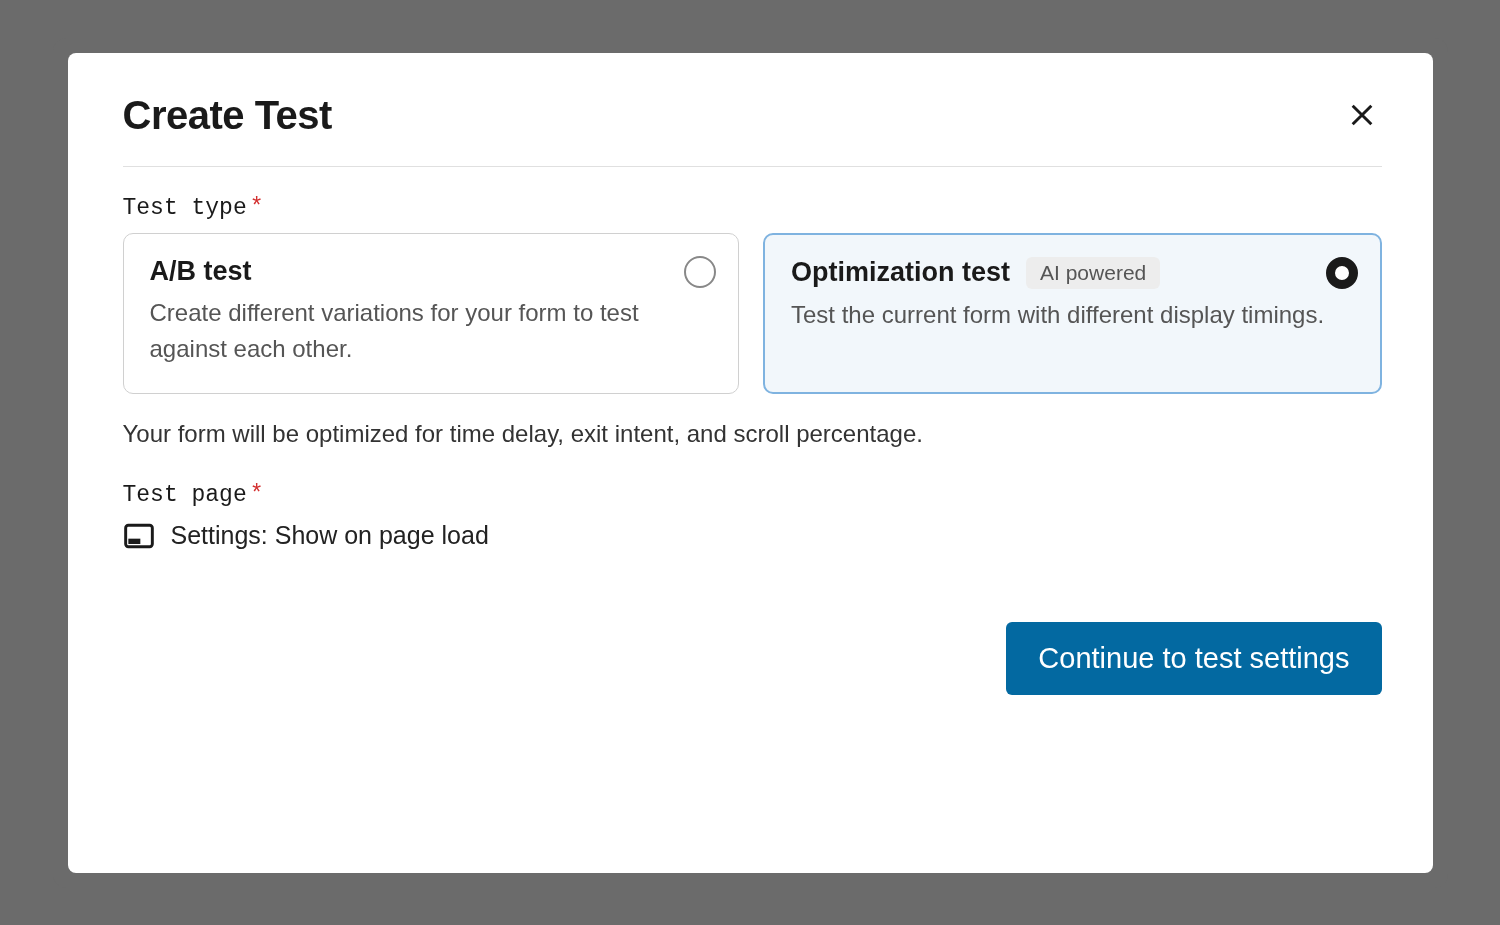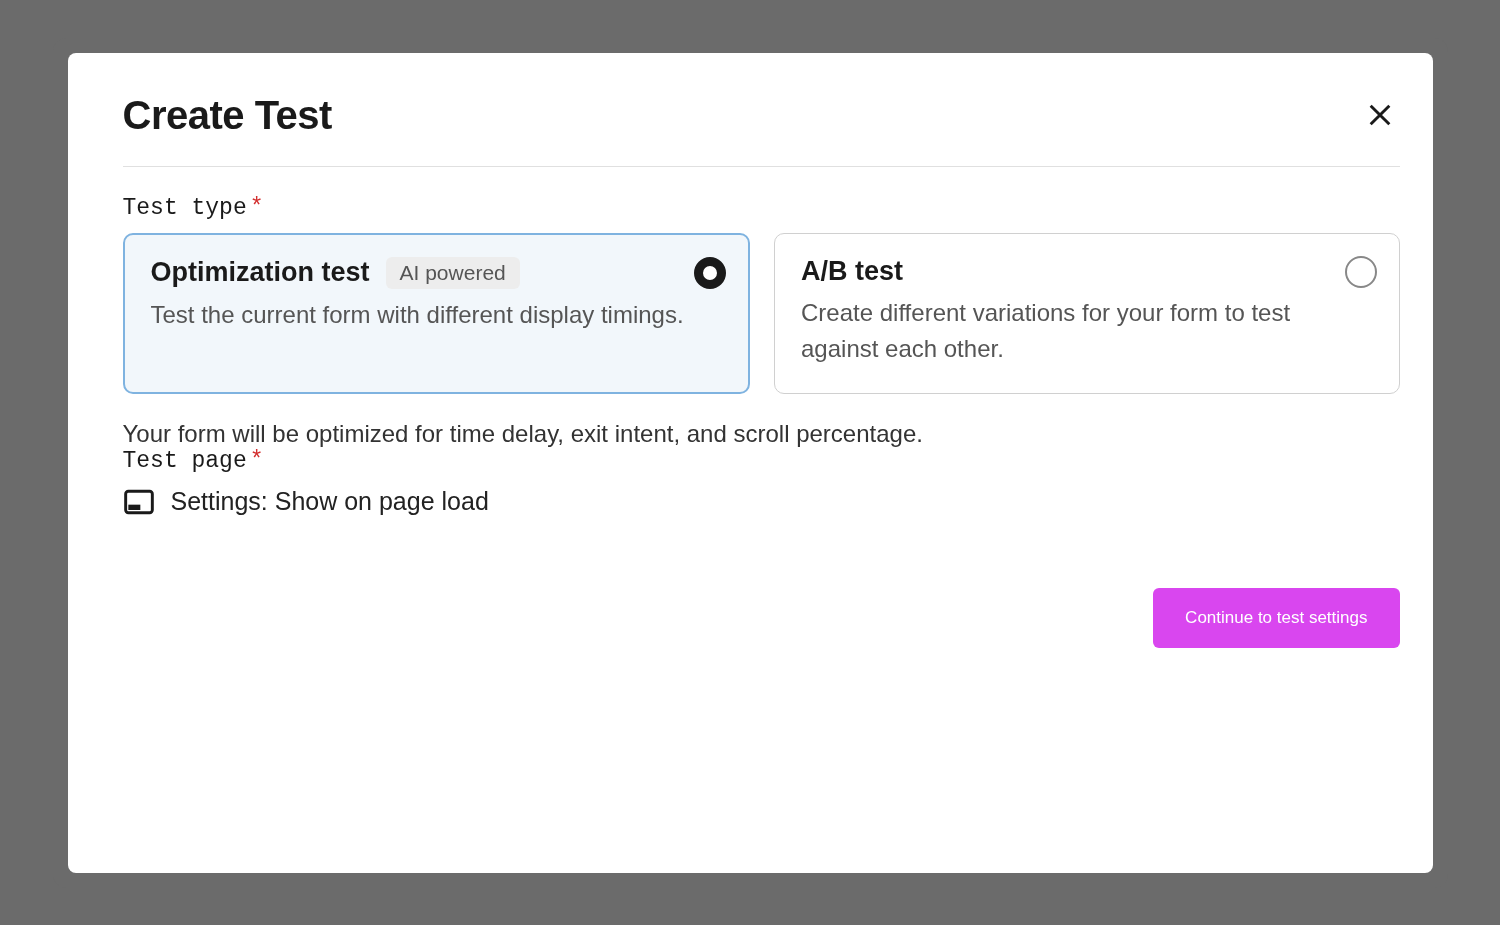--- a/index.html
+++ b/index.html
@@ -25,21 +25,21 @@
       position: relative;
       display: flex;
       align-items: center;
       justify-content: center;
     }
     .modal {
       background: #fff;
       width: 1365px;
       height: 820px;
       border-radius: 8px;
-      padding: 40px 33px 40px 55px;
+      padding: 40px 51px 40px 55px;
       position: relative;
     }
     .modal-header {
       display: flex;
       align-items: center;
       justify-content: space-between;
       padding-bottom: 28px;
       border-bottom: 1px solid #e0e0e0;
       margin-bottom: 28px;
     }
@@ -127,20 +127,21 @@
       border: 2.5px solid #888;
       background: #fff;
     }
     .type-card.selected .radio-indicator {
       border: 9px solid #1a1a1a;
       background: #fff;
     }
     .helper-text {
       font-size: 24px;
       color: #333;
+      margin-bottom: 34px;
     }
     .text-input {
       width: 100%;
       border: 1.5px solid #c8c8c8;
       border-radius: 6px;
       padding: 14px 16px;
       font-size: 23px;
       color: #333;
       font-family: inherit;
       margin-bottom: 46px;
@@ -157,24 +158,24 @@
     }
     .settings-text {
       font-size: 25px;
       color: #222;
     }
     .footer {
       display: flex;
       justify-content: flex-end;
     }
     .continue-btn {
-      background: #d946ef;
+      background: #0369a1;
       color: #fff;
       border: none;
-      font-size: 17px;
+      font-size: 29px;
       font-weight: 500;
       padding: 20px 32px;
       border-radius: 6px;
       cursor: pointer;
     }
   </style>
 </head>
 <body>
 
 <div class="outer-wrap">
@@ -187,36 +188,36 @@
           <path d="M4 4 L20 20 M20 4 L4 20"></path>
         </svg>
       </button>
     </div>
 
     <label class="field-label">
       <span>Test type</span><span class="required">*</span>
     </label>
 
     <div class="test-type-row">
+      <div class="type-card">
+        <div class="radio-indicator"></div>
+        <div class="card-head">
+          <span class="card-title">A/B test</span>
+        </div>
+        <div class="card-desc">Create different variations for your form to test against each other.</div>
+      </div>
+
       <div class="type-card selected">
         <div class="radio-indicator"></div>
         <div class="card-head">
           <span class="card-title">Optimization test</span>
           <span class="ai-badge">AI powered</span>
         </div>
         <div class="card-desc">Test the current form with different display timings.</div>
       </div>
-
-      <div class="type-card">
-        <div class="radio-indicator"></div>
-        <div class="card-head">
-          <span class="card-title">A/B test</span>
-        </div>
-        <div class="card-desc">Create different variations for your form to test against each other.</div>
-      </div>
     </div>
 
     <p class="helper-text">Your form will be optimized for time delay, exit intent, and scroll percentage.</p>
 
     <label class="field-label">
       <span>Test page</span><span class="required">*</span>
     </label>
 
     <div class="settings-row">
       <svg class="settings-icon" viewBox="0 0 24 24">

